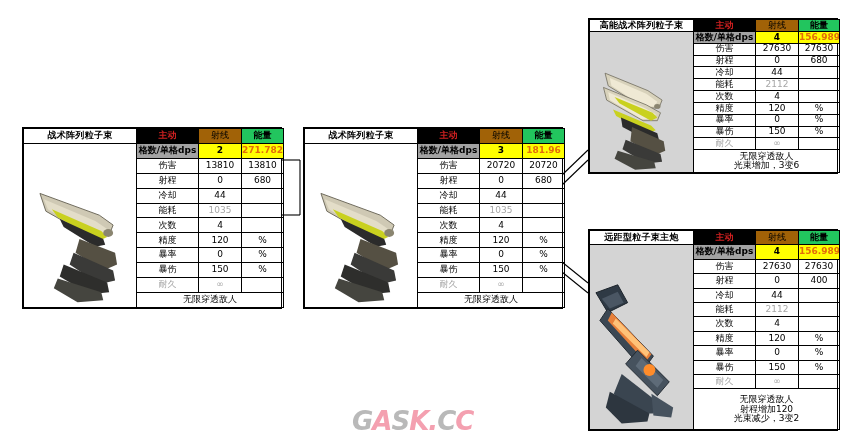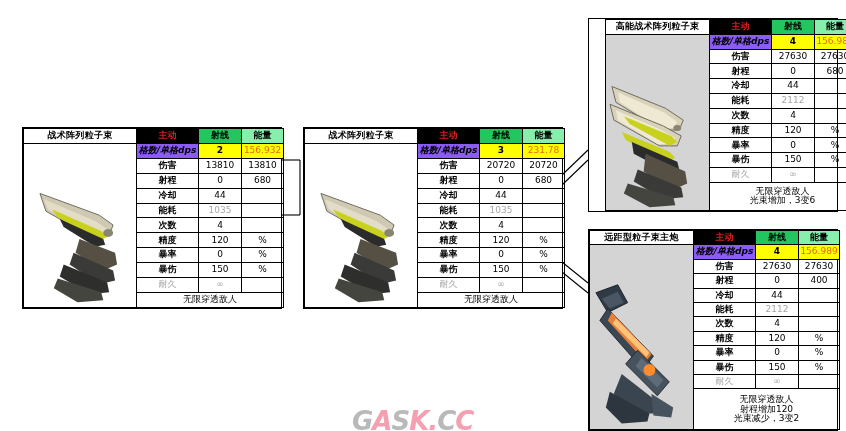--- a/index.html
+++ b/index.html
@@ -47,35 +47,35 @@
     letter-spacing: .3px;
   }
   .hdr-active {
     background: #000;
     color: #d02020;
     font-weight: bold;
     font-size: 9.5px;
     margin-left: 28px;
   }
   .hdr-ray {
+    background: #a16207;
+    color: #000;
+    font-weight: normal;
+    font-size: 9.5px;
+  }
+  .hdr-energy {
     background: #22c55e;
     color: #000;
     font-weight: bold;
     font-size: 9.5px;
   }
-  .hdr-energy {
-    background: #86efac;
-    color: #000;
-    font-weight: bold;
-    font-size: 9.5px;
-  }
 
   
   .lbl {
-    font-weight: bold;
+    font-weight: normal;
     font-size: 9px;
   }
   .lbl-dim {
     color: #a6a6a6;
     font-weight: normal;
     font-size: 9px;
   }
   .val-dim {
     color: #a6a6a6;
     font-size: 9px;
@@ -83,29 +83,28 @@
 
   
   .hl-yellow {
     background: #ffff00;
     color: #000;
     font-weight: bold;
   }
   .hl-yellow-orange {
     background: #ffff00;
     color: #e36c0a;
-    font-weight: normal;
+    font-weight: bold;
   }
   .lbl-dps {
-    background: #8b5cf6;
+    background: #a3a3a3;
     font-weight: bold;
     font-size: 8.5px;
     text-align: left;
     padding-left: 1px;
-    font-style: italic;
   }
 
   .unit {
     text-align: left;
     padding-left: 3px;
     font-size: 9px;
   }
 
   .img-cell {
     background: #ffffff;
@@ -199,21 +198,21 @@
                 <path d="M44 100 L84 118 L86 128 L70 132 L40 112 Z" fill="#3a3a38"></path>
                 <path d="M34 112 L78 130 L80 140 L60 142 L30 124 Z" fill="#2e2e2c"></path>
                 <path d="M28 126 L72 140 L74 148 L48 150 L24 136 Z" fill="#45453f"></path>
                 <ellipse cx="79" cy="80" rx="5" ry="4" fill="#8a8570"></ellipse>
               </g>
             </svg>
           </div>
         </td>
         <td class="lbl-dps">格数/单格dps</td>
         <td class="hl-yellow">2</td>
-        <td class="hl-yellow-orange">156.932</td>
+        <td class="hl-yellow-orange">271.782</td>
       </tr>
 
       <tr>
         <td class="lbl">伤害</td>
         <td>13810</td>
         <td>13810</td>
       </tr>
       <tr>
         <td class="lbl">射程</td>
         <td>0</td>
@@ -289,21 +288,21 @@
                 <path d="M44 100 L84 118 L86 128 L70 132 L40 112 Z" fill="#3a3a38"></path>
                 <path d="M34 112 L78 130 L80 140 L60 142 L30 124 Z" fill="#2e2e2c"></path>
                 <path d="M28 126 L72 140 L74 148 L48 150 L24 136 Z" fill="#45453f"></path>
                 <ellipse cx="79" cy="80" rx="5" ry="4" fill="#8a8570"></ellipse>
               </g>
             </svg>
           </div>
         </td>
         <td class="lbl-dps">格数/单格dps</td>
         <td class="hl-yellow">3</td>
-        <td class="hl-yellow-orange">231.78</td>
+        <td class="hl-yellow-orange">181.96</td>
       </tr>
       <tr>
         <td class="lbl">伤害</td>
         <td>20720</td>
         <td>20720</td>
       </tr>
       <tr>
         <td class="lbl">射程</td>
         <td>0</td>
         <td>680</td>
@@ -343,21 +342,21 @@
         <td class="val-dim">∞</td>
         <td></td>
       </tr>
       <tr>
         <td class="footer-cell" colspan="3">无限穿透敌人</td>
       </tr>
     </tbody>
   </table>
 </div>
 
-<div class="card" style="left:588px; top:18px; width:250px; height:194px;padding-left:16px;">
+<div class="card" style="left:588px; top:18px; width:250px; height:156px;">
   <table>
     <colgroup>
       <col style="width:104px">
         <col style="width:62px">
       <col style="width:43px">
         <col style="width:41px">
     </colgroup>
     <tbody>
       <tr>
         <td class="title-cell">高能战术阵列粒子束</td>

